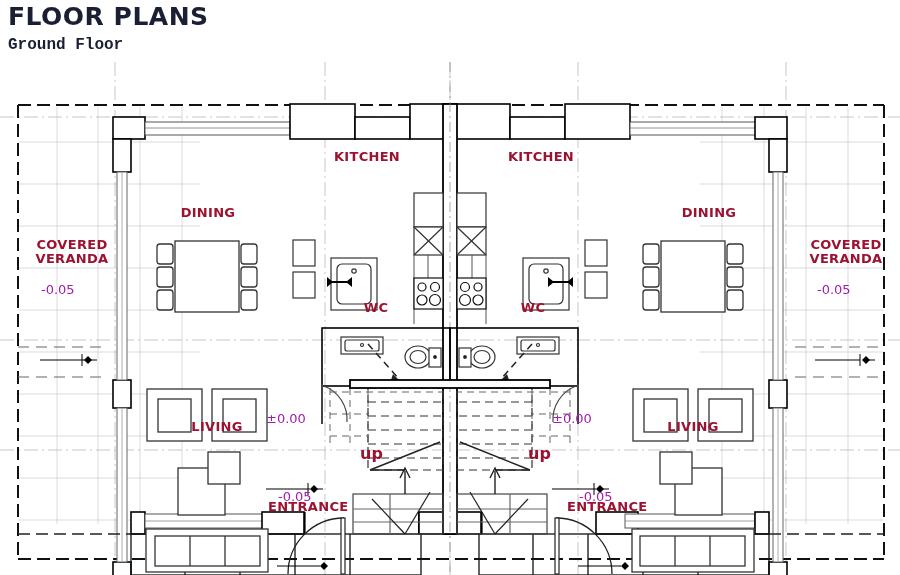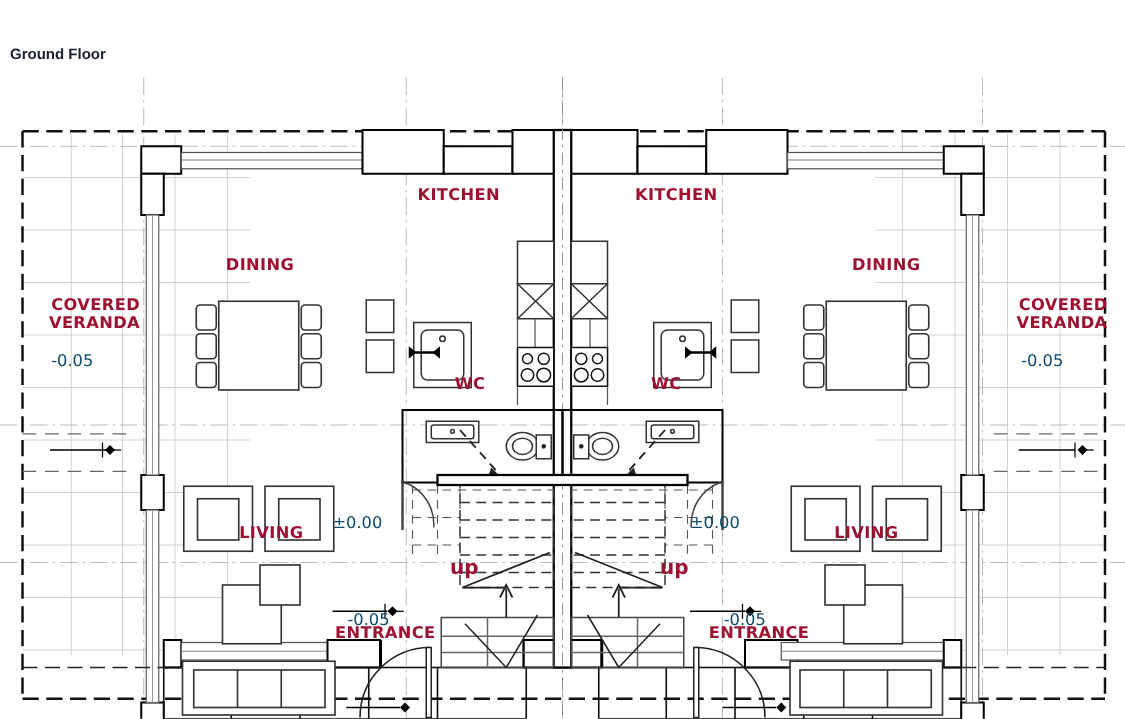--- a/index.html
+++ b/index.html
@@ -35,24 +35,24 @@
     font-size: 25px;
     font-weight: bold;
     letter-spacing: 0.5px;
     color: #1b1f33;
     font-family: "DejaVu Sans", sans-serif;
   }
   #plan-subtitle {
     position: absolute;
     left: 8px;
     top: 36px;
-    font-size: 12px;
+    font-size: 16px;
     font-weight: bold;
     color: #1b1f33;
-    font-family: Liberation Sans, sans-serif;
+    font-family: Liberation Mono, monospace;
   }
   
   #drawing {
     position: absolute;
     left: 0;
     top: 62px;
     width: 900px;
     height: 513px;
   }
   #drawing svg {
@@ -64,43 +64,44 @@
     color: #9c1230;
     font-family: "DejaVu Sans", sans-serif;
     font-size: 13px;
     font-weight: bold;
     letter-spacing: 0.3px;
     white-space: nowrap;
     text-align: center;
     line-height: 13px;
     pointer-events: none;
   }
-  .room-label.two-line { line-height: 14px; text-align: right; }
+  .room-label.two-line { line-height: 14px; }
   .level-mark {
     position: absolute;
-    color: #0c4a6e;
+    color: #a21caf;
     font-family: "DejaVu Sans", sans-serif;
     font-size: 13px;
     font-weight: normal;
     white-space: nowrap;
   }
   .up-label {
     position: absolute;
     color: #9c1230;
     font-family: "DejaVu Sans", sans-serif;
     font-size: 16px;
     font-weight: bold;
   }
 </style>
 </head>
 <body>
 
 <div id="page">
 
   <div id="header">
+    <div id="plan-title">FLOOR PLANS</div>
     <div id="plan-subtitle">Ground Floor</div>
   </div>
 
   <div id="drawing">
     <svg width="900" height="513" viewBox="0 0 900 513">
 
       <defs>
 
         <clipPath id="clipAll">
             <rect x="0" y="0" width="900" height="513"></rect>

